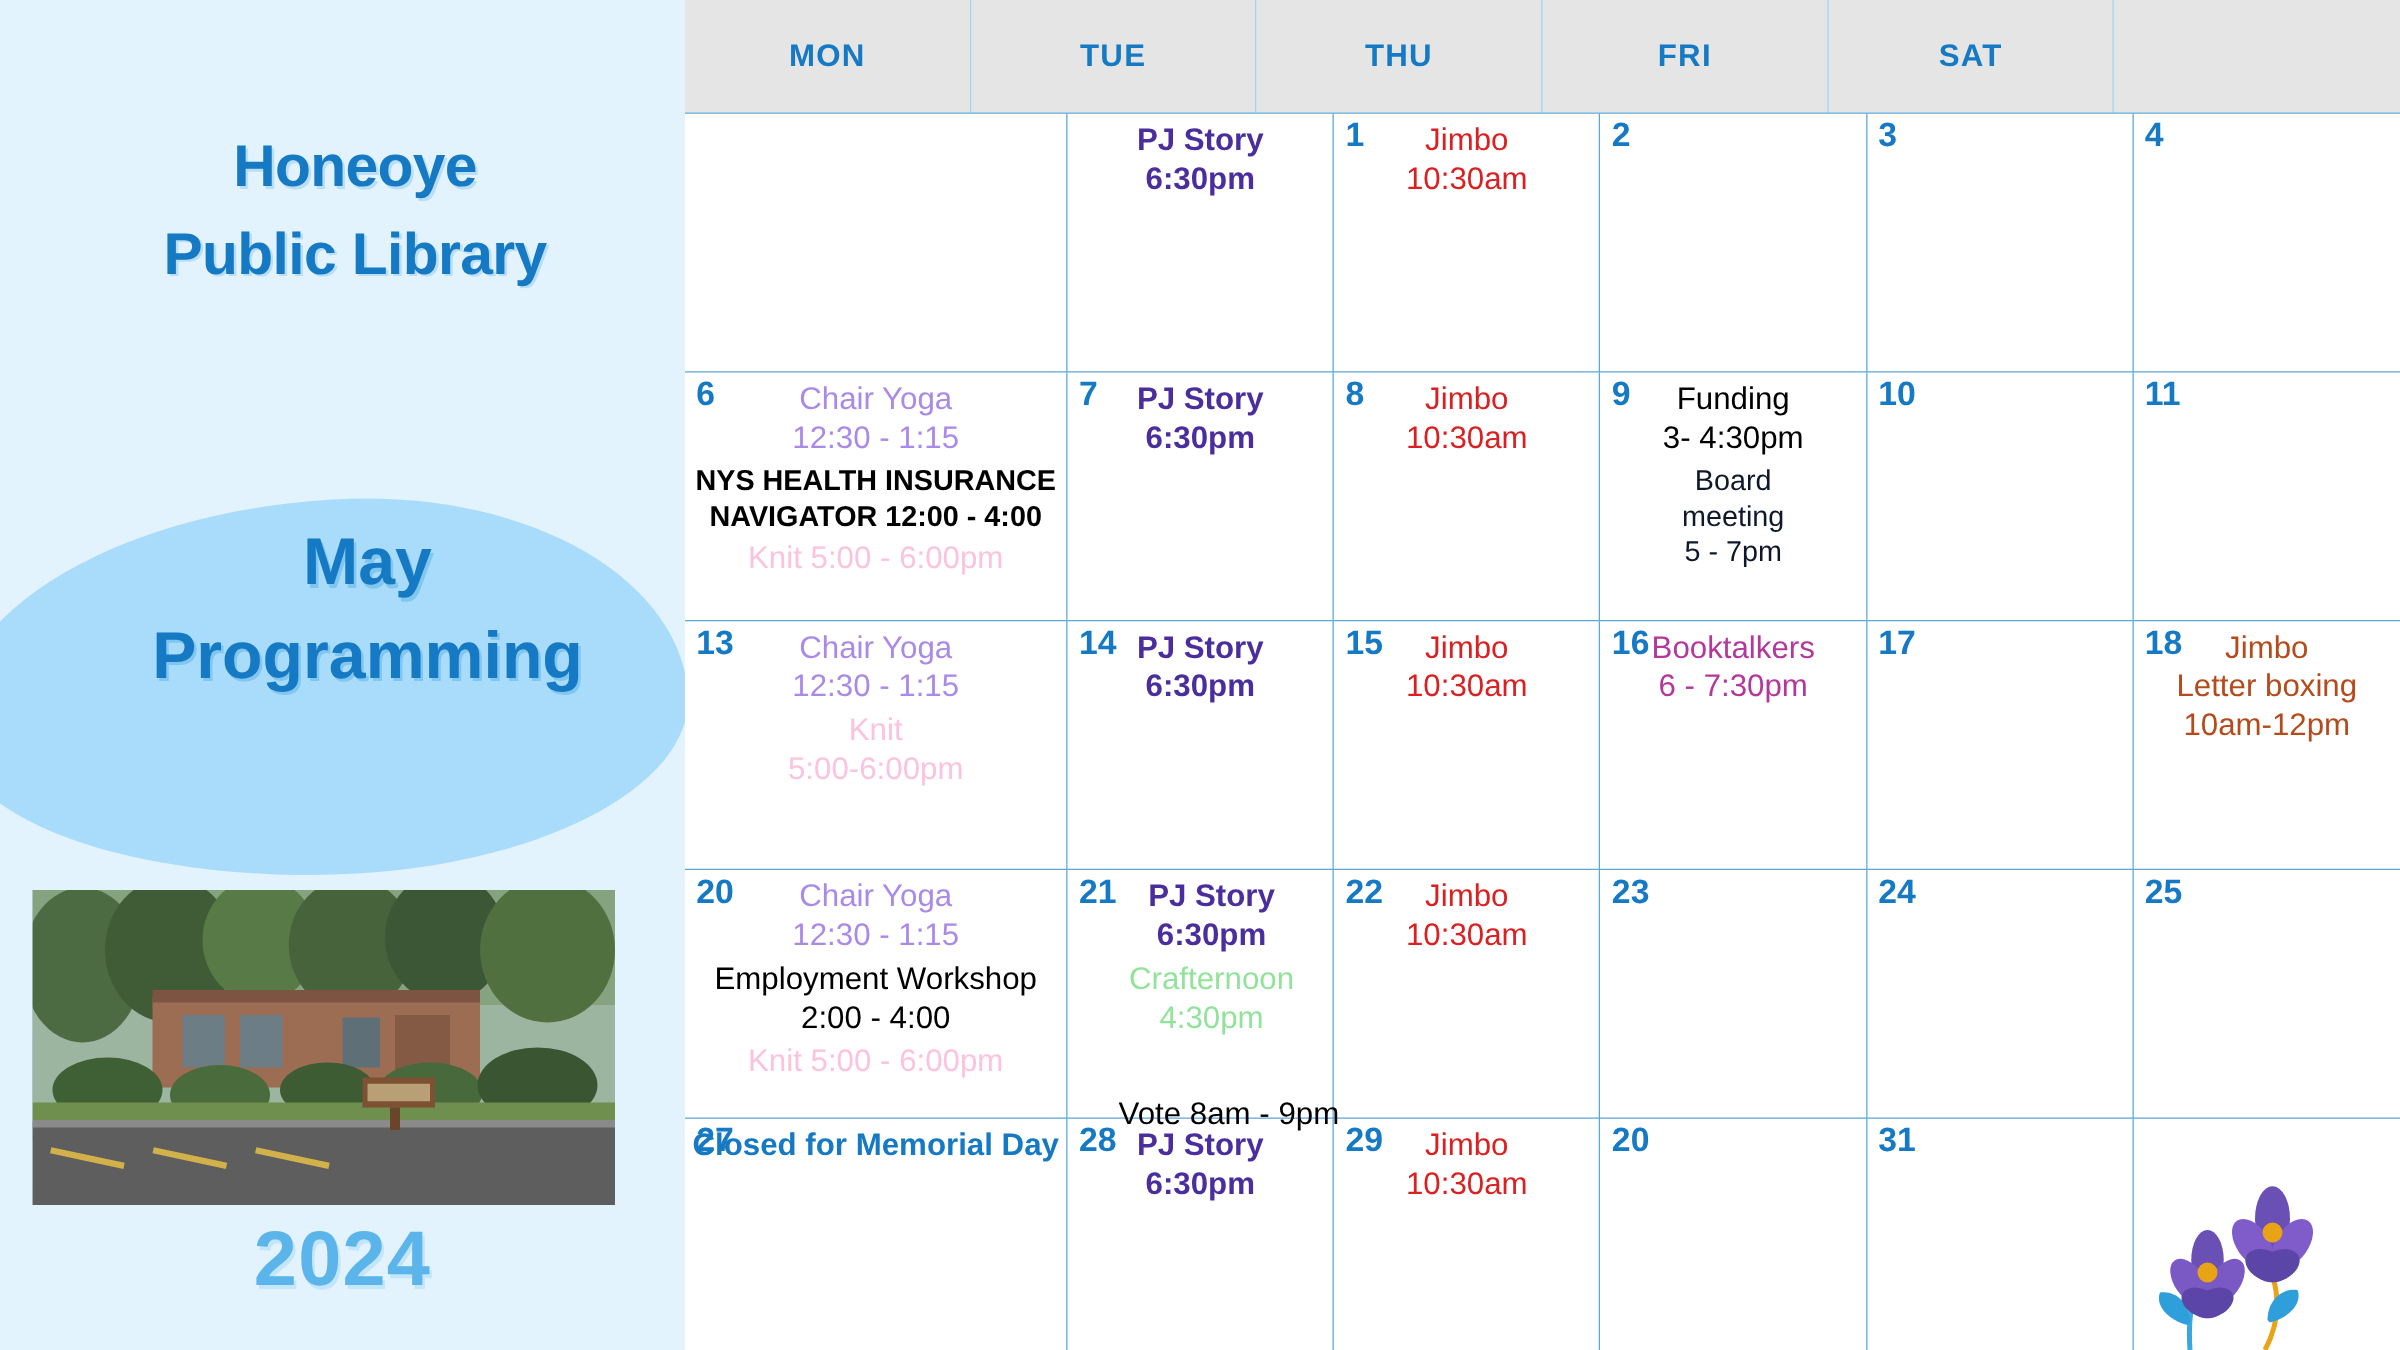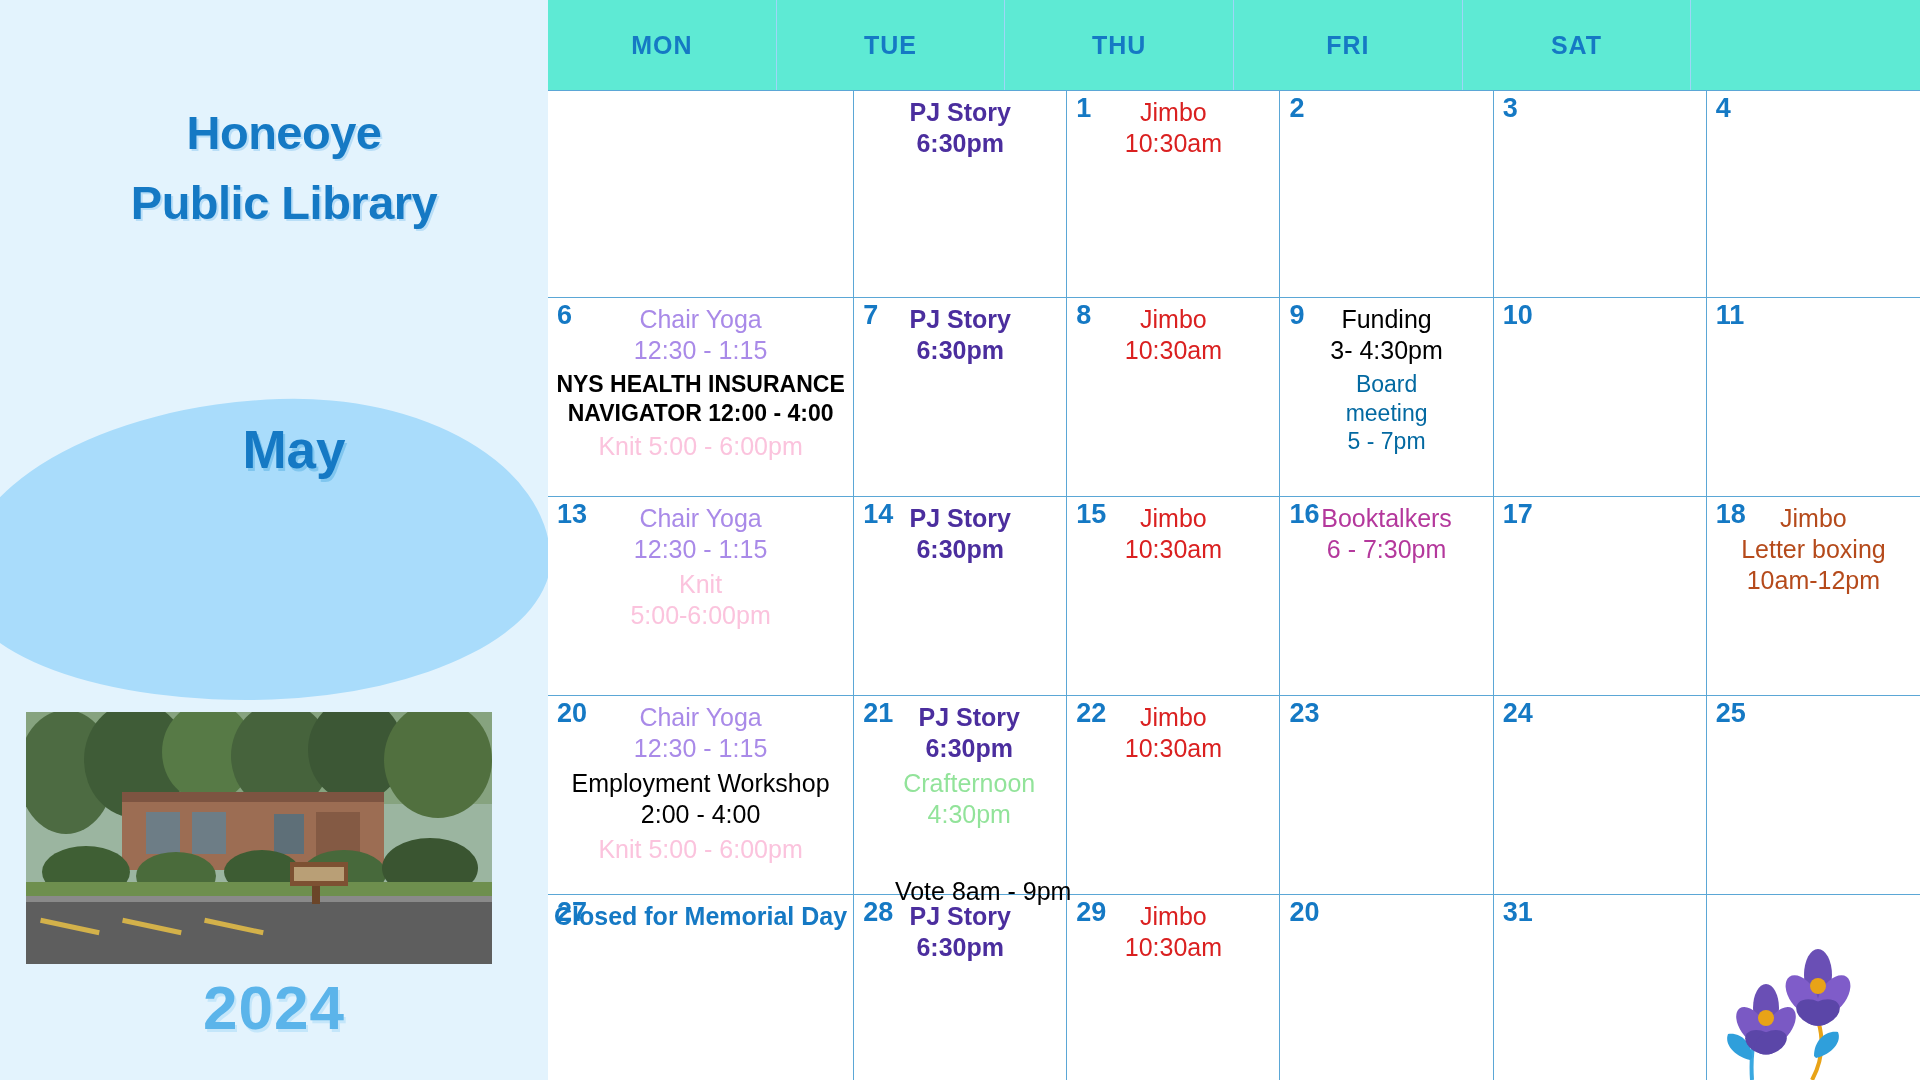--- a/index.html
+++ b/index.html
@@ -78,21 +78,21 @@
     position: relative;
     flex: 1 1 auto;
     height: 1080px;
     display: flex;
     flex-direction: column;
     background: #fff;
   }
   .cal-head {
     display: grid;
     grid-template-columns: repeat(6, 1fr);
-    background: #5eead4;
+    background: #e5e5e5;
     height: 90px;
     flex: 0 0 90px;
   }
   .cal-head div {
     display: flex; align-items: center; justify-content: center;
     color: #1579c4;
     font-size: 25px;
     font-weight: bold;
     letter-spacing: 1px;
     border-right: 1px solid #9ed6f7;
@@ -129,21 +129,21 @@
   .ev { display: block; }
   .ev-line { display: block; white-space: nowrap; }
 
   
   .c-purple   { color: #4b2e9e; font-size: 25px; font-weight: bold; }
   .c-red      { color: #da2020; font-size: 25px; }
   .c-lilac    { color: #a98ae8; font-size: 25px; }
   .c-pink     { color: #fbc3dd; font-size: 25px; }
   .c-black    { color: #000000; font-size: 23px; font-weight: bold; }
   .c-blackreg { color: #000000; font-size: 25px; }
-  .c-blue     { color: #0369a1; font-size: 23px; }
+  .c-blue     { color: #0f172a; font-size: 23px; }
   .c-olive    { color: #73862a; font-size: 25px; }
   .c-magenta  { color: #e8346f; font-size: 29px; }
   .c-magenta-sm { color: #e8346f; font-size: 18px; }
   .c-violet   { color: #b4389c; font-size: 25px; }
   .c-brown    { color: #b54a1b; font-size: 25px; }
   .c-green    { color: #92e39a; font-size: 25px; }
   .c-darkblue { color: #1579c4; font-size: 25px; font-weight: bold; }
   .pad-top-s{ margin-top: 4px; }
 
   
@@ -178,20 +178,21 @@
   <div class="left-panel">
     <div class="blob"></div>
 
     <div class="lib-title">
       <span>Honeoye</span><br>
       <span>Public Library</span>
     </div>
 
     <div class="may-title">
       <span>May</span><br>
+      <span>Programming</span>
     </div>
 
     <div class="photo">
       <svg viewBox="0 0 466 252" preserveAspectRatio="none">
         <rect x="0" y="0" width="466" height="252" fill="#9bb5a0"></rect>
         <rect x="0" y="0" width="466" height="92" fill="#86a37f"></rect>
 
         <ellipse cx="40" cy="60" rx="48" ry="62" fill="#4d6b42"></ellipse>
         <ellipse cx="110" cy="48" rx="52" ry="58" fill="#3f5c37"></ellipse>
         <ellipse cx="182" cy="40" rx="46" ry="50" fill="#577a46"></ellipse>

